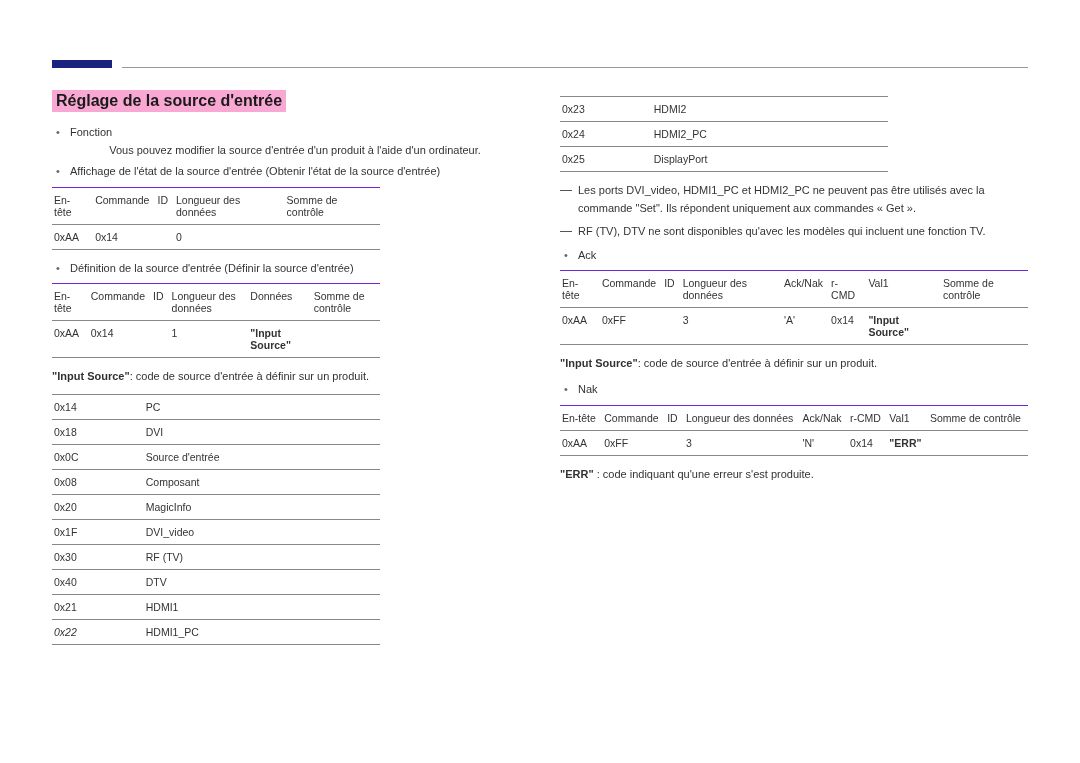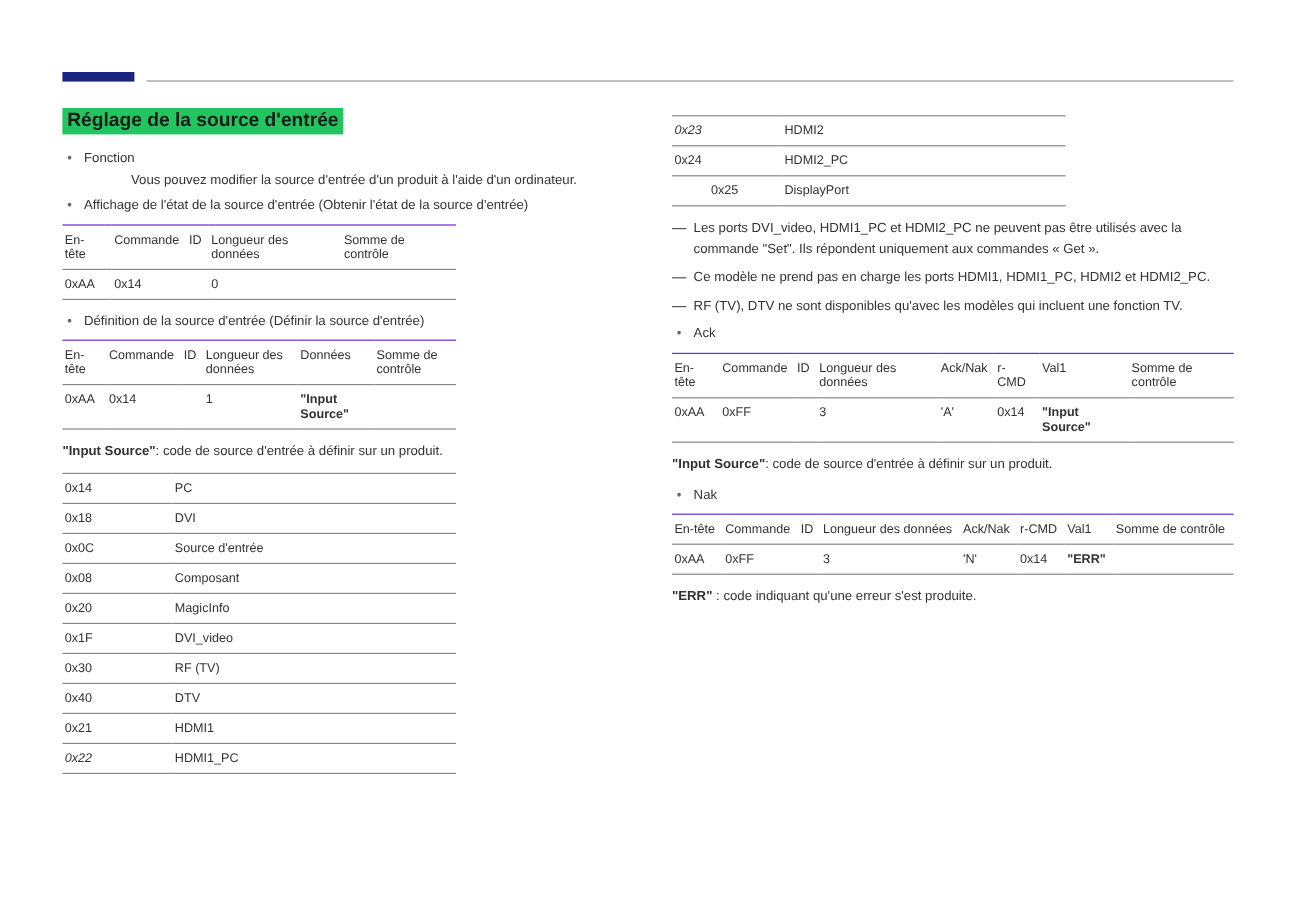--- a/index.html
+++ b/index.html
@@ -32,21 +32,21 @@
   .columns {
     display: flex;
     gap: 40px;
   }
   .col {
     flex: 1;
     min-width: 0;
   }
   h2.section-title {
     display: inline-block;
-    background: #22c55e;
+    background: #f9a8d4;
     color: #1a1a1a;
     font-size: 16px;
     font-weight: 700;
     padding: 2px 4px;
     margin-bottom: 12px;
   }
   ul.bullets { list-style: none; padding-left: 18px; }
   ul.bullets > li { margin-bottom: 4px; line-height: 1.6; position: relative; }
   ul.bullets > li::before {
     content: "•";
@@ -209,37 +209,36 @@
           </tr>
         </tbody>
     </table>
   </div>
 
   <div class="col">
 
     <table class="narrow">
       <tbody id="src-right">
           <tr style="border-top: 1px solid rgb(136, 136, 136);">
-            <td style="width: 28%; font-style: italic;">0x23</td>
+            <td style="width: 28%;">0x23</td>
             <td>HDMI2</td>
           </tr>
           <tr>
             <td style="width: 28%;">0x24</td>
             <td>HDMI2_PC</td>
           </tr>
           <tr>
-            <td style="width: 28%; text-align: center;">0x25</td>
+            <td style="width: 28%;">0x25</td>
             <td>DisplayPort</td>
           </tr>
         </tbody>
     </table>
 
     <ul class="dash-list">
       <li>Les ports DVI_video, HDMI1_PC et HDMI2_PC ne peuvent pas être utilisés avec la commande "Set". Ils répondent uniquement aux commandes « Get ».</li>
-      <li>Ce modèle ne prend pas en charge les ports HDMI1, HDMI1_PC, HDMI2 et HDMI2_PC.</li>
       <li>RF (TV), DTV ne sont disponibles qu'avec les modèles qui incluent une fonction TV.</li>
     </ul>
 
     <ul class="bullets">
       <li><span>Ack</span></li>
     </ul>
 
     <table>
       <thead>
           <tr>

